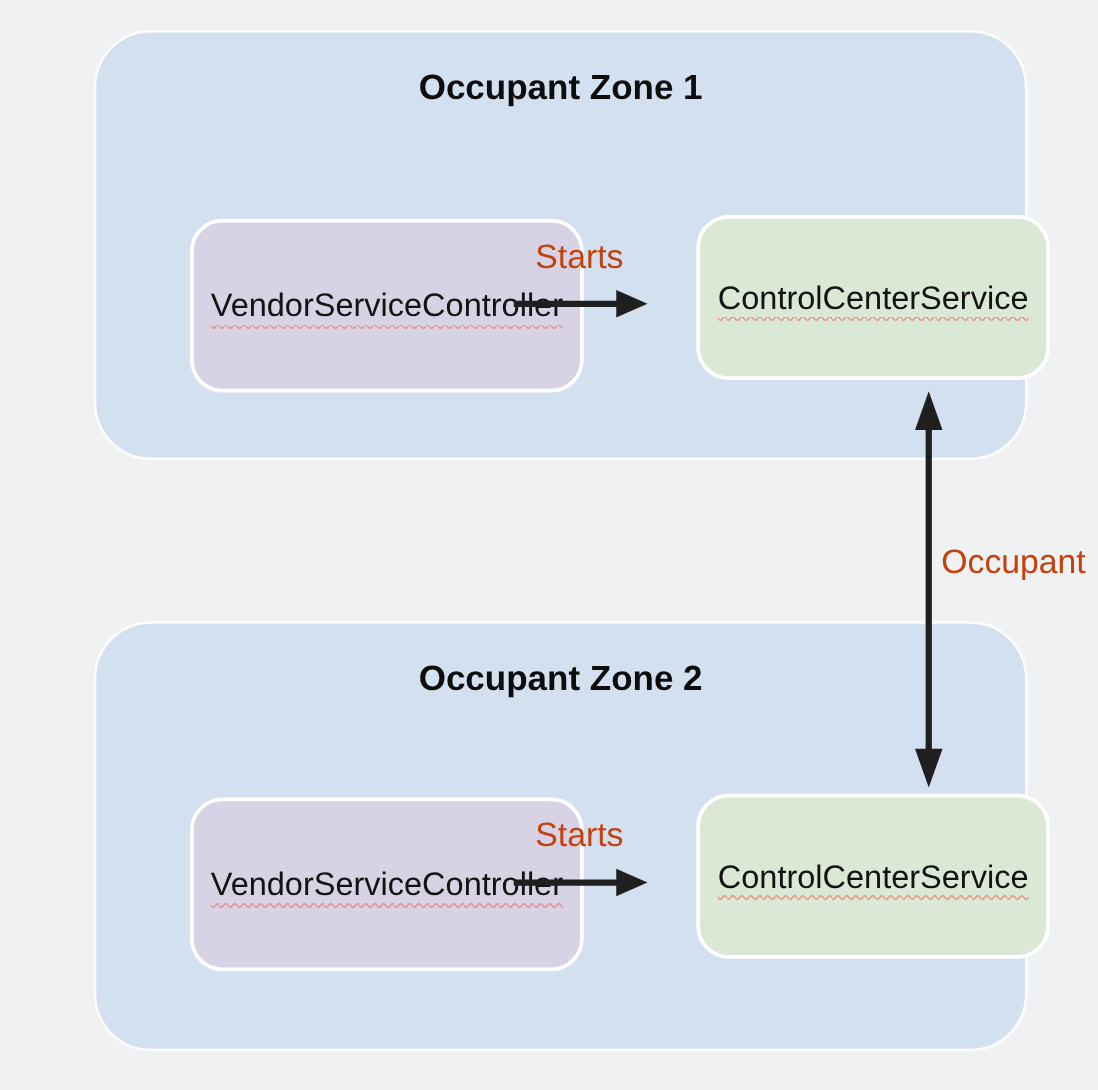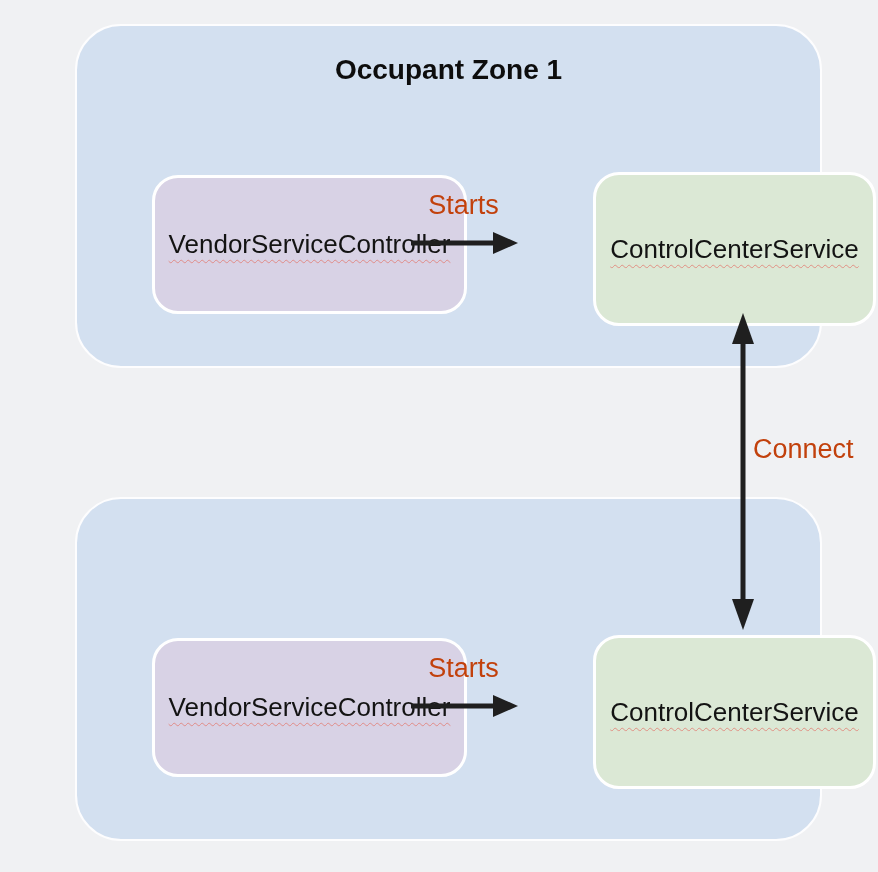--- a/index.html
+++ b/index.html
@@ -47,23 +47,23 @@
     color: #131313;
     white-space: nowrap;
   }
   .node--controller {
     left: 75px;
     width: 315px;
     height: 139px;
     background: #d8d2e5;
   }
   .node--service {
-    left: 516px;
+    left: 480px;
     width: 283px;
-    height: 154px;
+    height: 132px;
     background: #dbe8d5;
   }
   .node--controller.row-1 { top: 149px; }   
   .node--service.row-1    { top: 146px; }   
   .node--controller.row-2 { top: 139px; }   
   .node--service.row-2    { top: 136px; }   
 
   .spellcheck {
     text-decoration-line: underline;
     text-decoration-style: wavy;
@@ -110,20 +110,21 @@
     <div class="node node--controller row-1">
       <span class="spellcheck">VendorServiceController</span>
     </div>
 
     <div class="node node--service row-1">
       <span class="spellcheck">ControlCenterService</span>
     </div>
   </section>
 
   <section class="zone zone--2">
+    <h2 class="zone-title">Occupant Zone 2</h2>
 
     <div class="node node--controller row-2">
       <span class="spellcheck">VendorServiceController</span>
     </div>
 
     <div class="node node--service row-2">
       <span class="spellcheck">ControlCenterService</span>
     </div>
   </section>
 
@@ -143,15 +144,15 @@
       <line class="arrow-line" x1="723" y1="338" x2="723" y2="605"></line>
       <polygon class="arrow-head" points="723,313 712,344 734,344"></polygon>
       <polygon class="arrow-head" points="723,630 712,599 734,599"></polygon>
     </g>
   </svg>
 
   <div class="edge-label edge-label--starts row-1">Starts</div>
 
   <div class="edge-label edge-label--starts row-2">Starts</div>
 
-  <div class="edge-label edge-label--connect">Connect</div>
+  <div class="edge-label edge-label--connect">Occupant</div>
 
 </div>
 
 </body></html>

